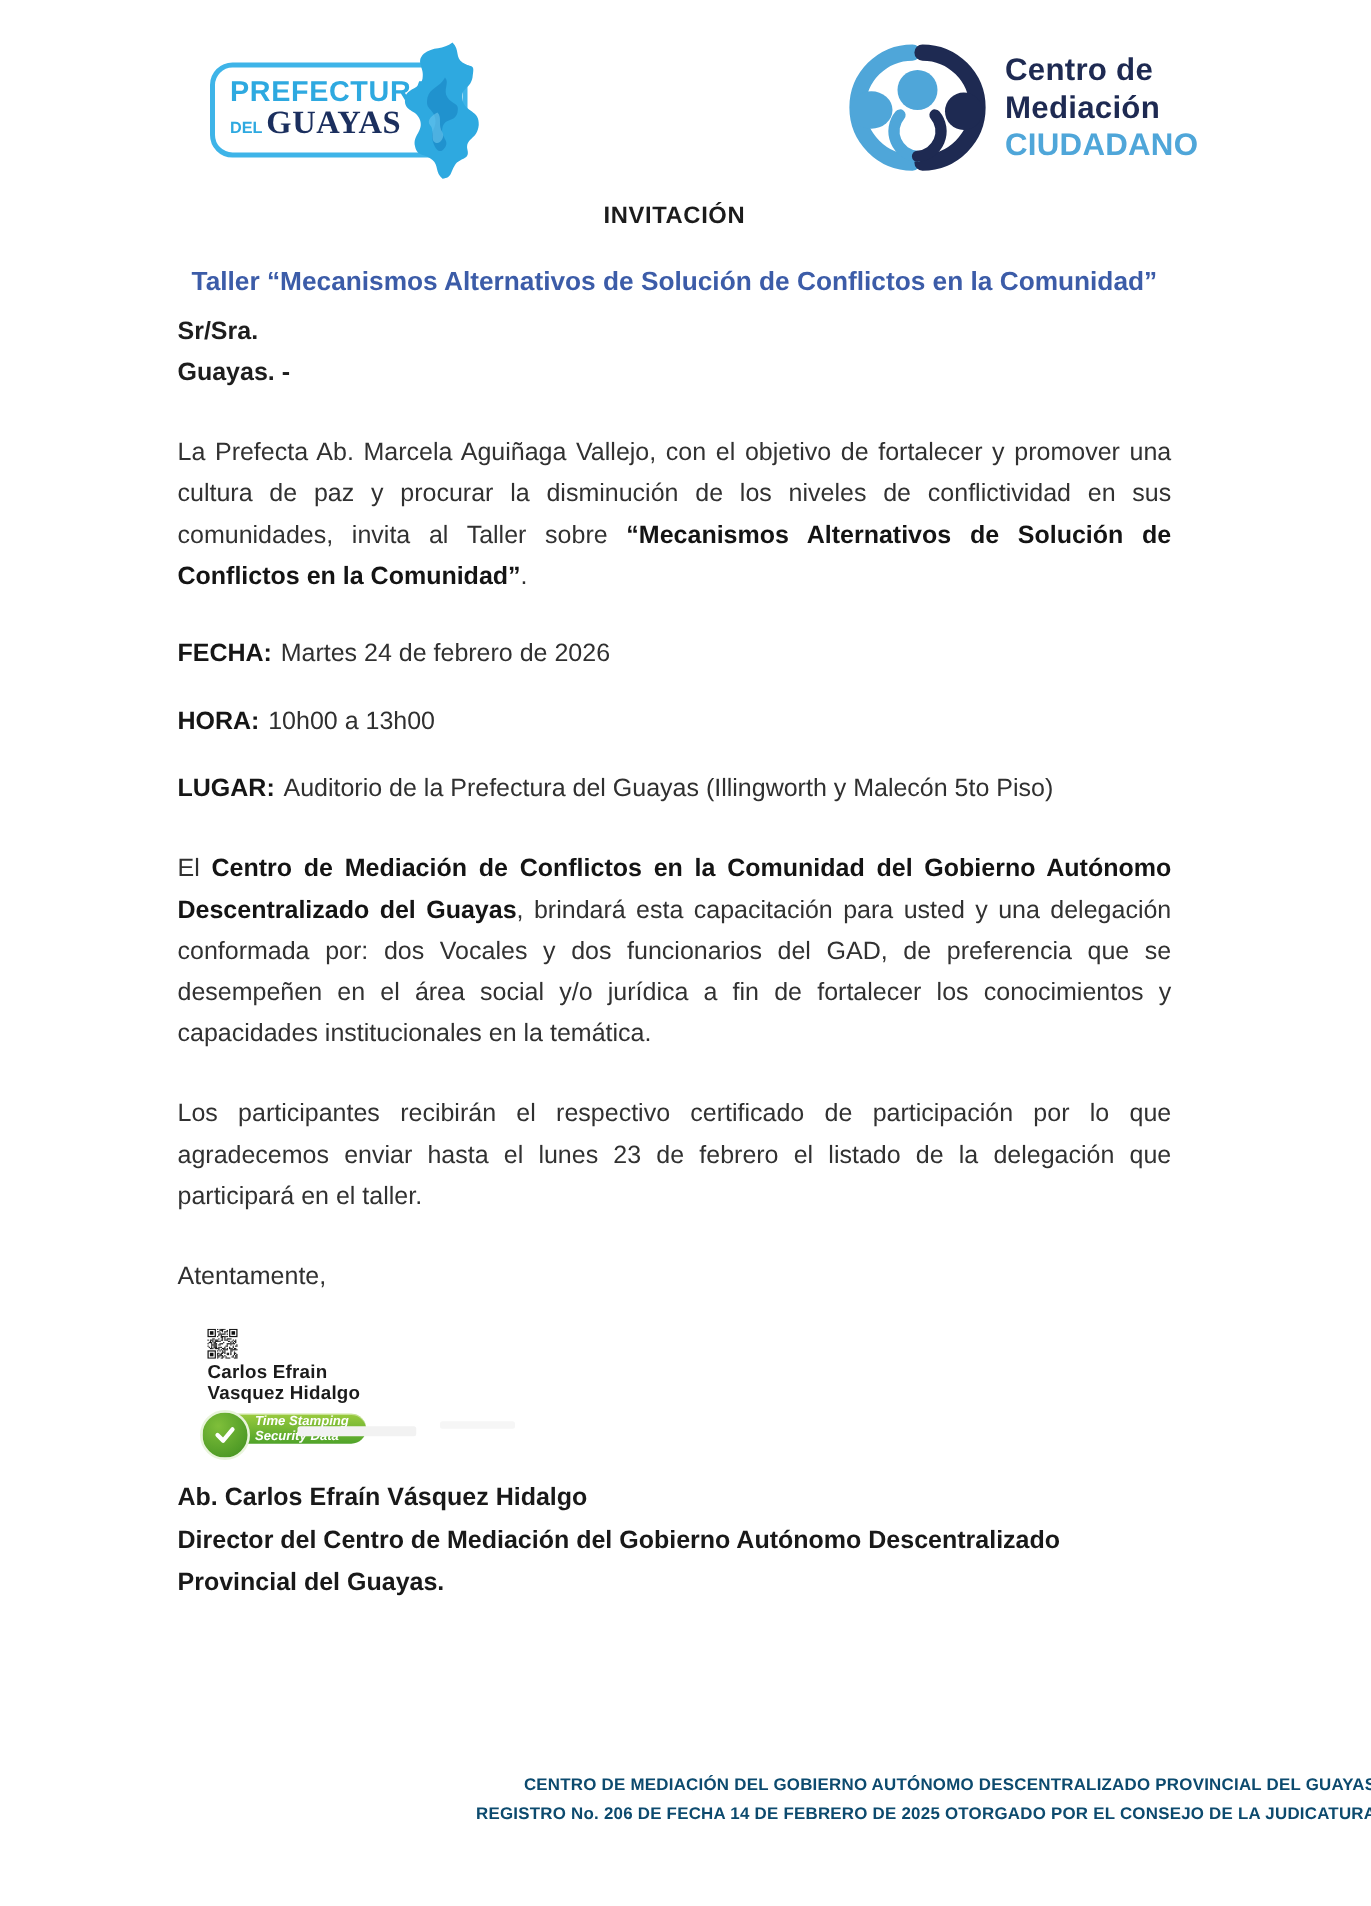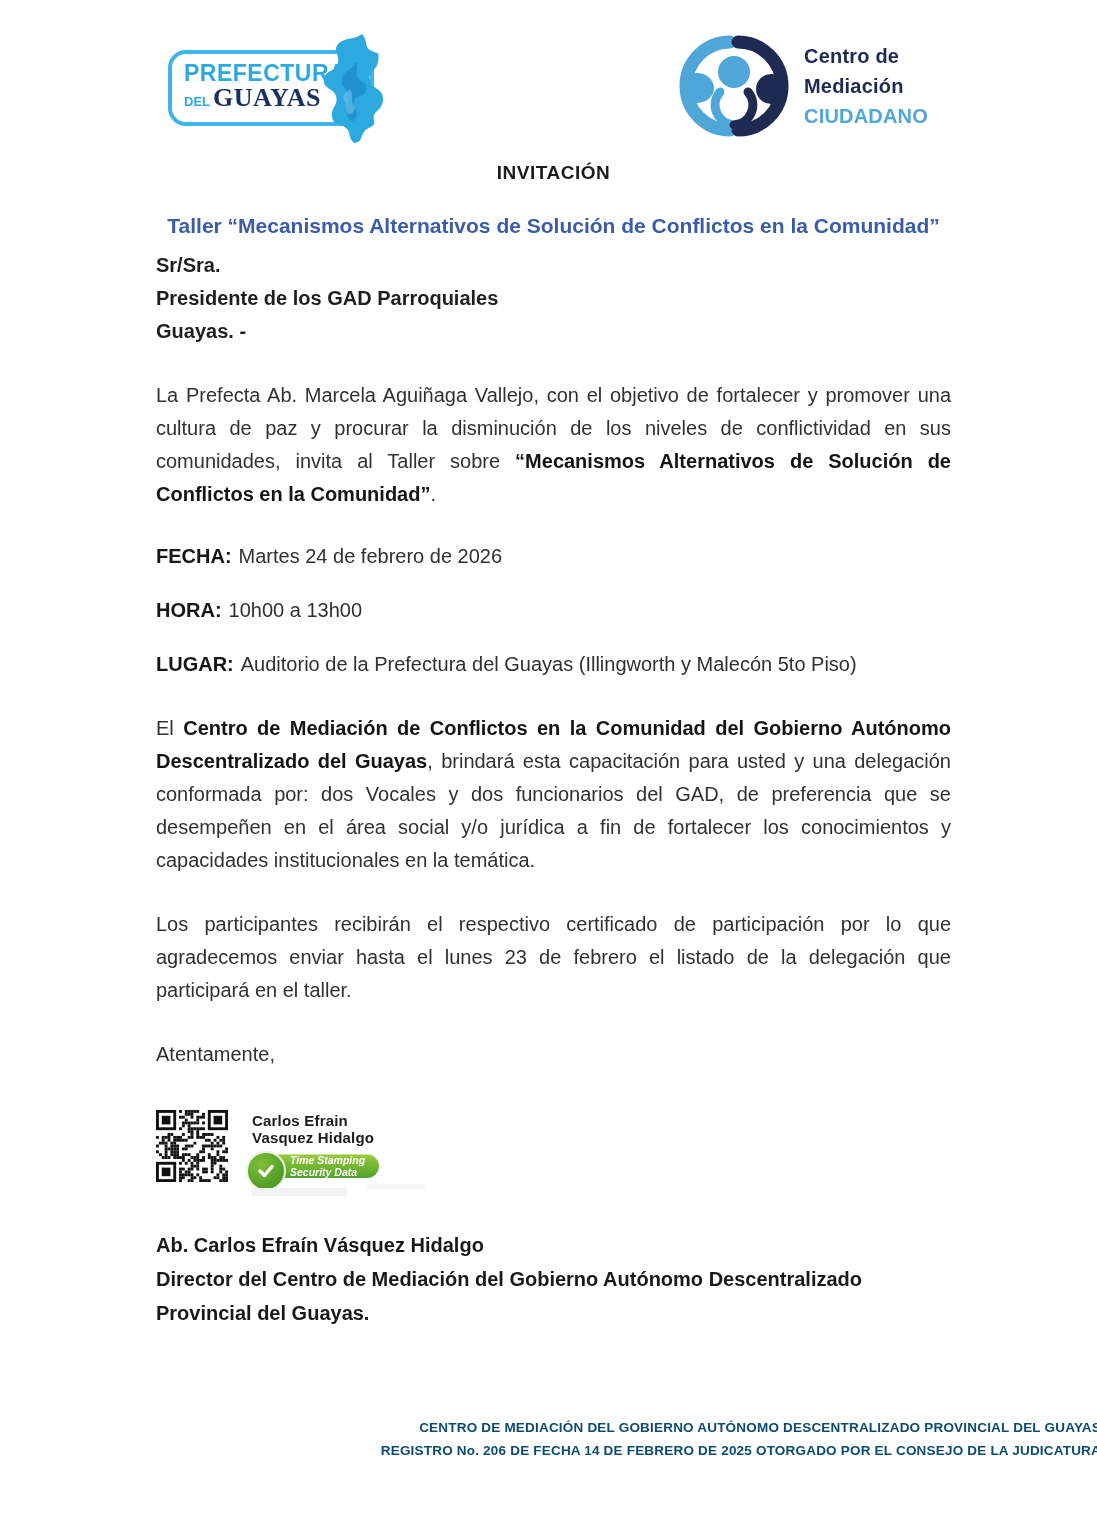--- a/index.html
+++ b/index.html
@@ -15,36 +15,36 @@
     border:4px solid #3EB4E8; border-radius:18px; background:#fff;
     display:flex; flex-direction:column; justify-content:center; padding-left:12px;
   }
   .pref-l1{font-weight:bold; font-size:23px; letter-spacing:.5px; line-height:24px;}
   .pref-l2{display:flex; align-items:baseline; line-height:26px;}
   .pref-del{font-weight:bold; font-size:13px; margin-right:3px;}
   .pref-guayas{font-weight:bold; font-size:26px; letter-spacing:.5px;font-family:Liberation Serif, serif;}
   .pref-map{position:absolute; left:142px; top:-10px;}
   .logo-centro{position:absolute; left:674px; top:26px; display:flex; align-items:center;}
   .centro-text{margin-left:10px;}
-  .centro-l{font-weight:bold; font-size:20px; line-height:30px; letter-spacing:.2px;}
-  
-  .content{position:absolute; left:156px; top:0; width:795px;}
+  .centro-l{font-weight:bold; font-size:25px; line-height:30px; letter-spacing:.2px;}
+  
+  .content{position:absolute; left:142px; top:0; width:795px;}
   .doc-title{margin:162px 0 0 0; text-align:center; font-size:19px; font-weight:600;
     letter-spacing:.5px; color:#1c1c1c;}
   .doc-subtitle{margin:30px 0 0 0; text-align:center; font-size:21px; font-weight:600;
     color:#3C5CA8;}
   .recipient{margin-top:11px; font-size:20px; line-height:33px; font-weight:600; color:#1e1e1e;}
   .para{margin:15px 0 0 0; font-size:20px; line-height:33px; text-align:justify; color:#313131;}
   .para strong{color:#141414;}
   .gap{margin-top:31px;}
   .detail-row{margin-top:21px; font-size:20px; line-height:33px;}
   .detail-label{font-weight:bold; color:#161616; margin-right:7px;}
   .closing{margin-top:31px; font-size:20px; line-height:33px;}
   
-  .stamp{margin-top:39px; display:flex; align-items:flex-start; position:relative; height:92px;}
+  .stamp{margin-top:25px; display:flex; align-items:flex-start; position:relative; height:92px;flex-direction:column;}
   .qr{width:72px; height:72px; display:block;}
   .stamp-right{margin-left:24px; padding-top:2px;}
   .stamp-name{font-size:15px; font-weight:bold; line-height:17px; color:#1b1b1b; letter-spacing:.2px;}
   .badge{position:relative; margin-top:8px; margin-left:6px; display:inline-flex; align-items:center;
     height:24px; border-radius:16px; padding:0 14px 0 32px;
     background:linear-gradient(#9BCB3E, #4FA32A);
     box-shadow:inset 0 1px 0 rgba(255,255,255,.45);}
   .badge-text{font-size:10.5px; font-weight:bold; color:#ffffff; line-height:12px; font-style:italic;}
   .badge-check{position:absolute; left:-12px; top:-3px; width:36px; height:36px; border-radius:50%;
     background:radial-gradient(circle at 35% 30%, #7FBF3A, #3E8E1F);
@@ -104,21 +104,20 @@
   </div>
 
   <div class="content">
 
     <h1 class="doc-title">INVITACIÓN</h1>
 
     <div class="doc-subtitle">Taller “Mecanismos Alternativos de Solución de Conflictos en la Comunidad”</div>
 
     <div class="recipient">
       <div>Sr/Sra.</div>
-      <div>Presidente de los GAD Parroquiales</div>
       <div>Guayas. -</div>
     </div>
 
     <p class="para gap"><span>La Prefecta Ab. Marcela Aguiñaga Vallejo, con el objetivo de fortalecer y promover una cultura de paz y procurar la disminución de los niveles de conflictividad en sus comunidades, invita al Taller sobre </span><strong>“Mecanismos Alternativos de Solución de Conflictos en la Comunidad”</strong><span>.</span></p>
 
     <div class="detail-row" style="margin-top:29px">
       <span class="detail-label">FECHA:</span><span>Martes 24 de febrero de 2026</span>
     </div>
     <div class="detail-row">
       <span class="detail-label">HORA:</span><span>10h00 a 13h00</span>

